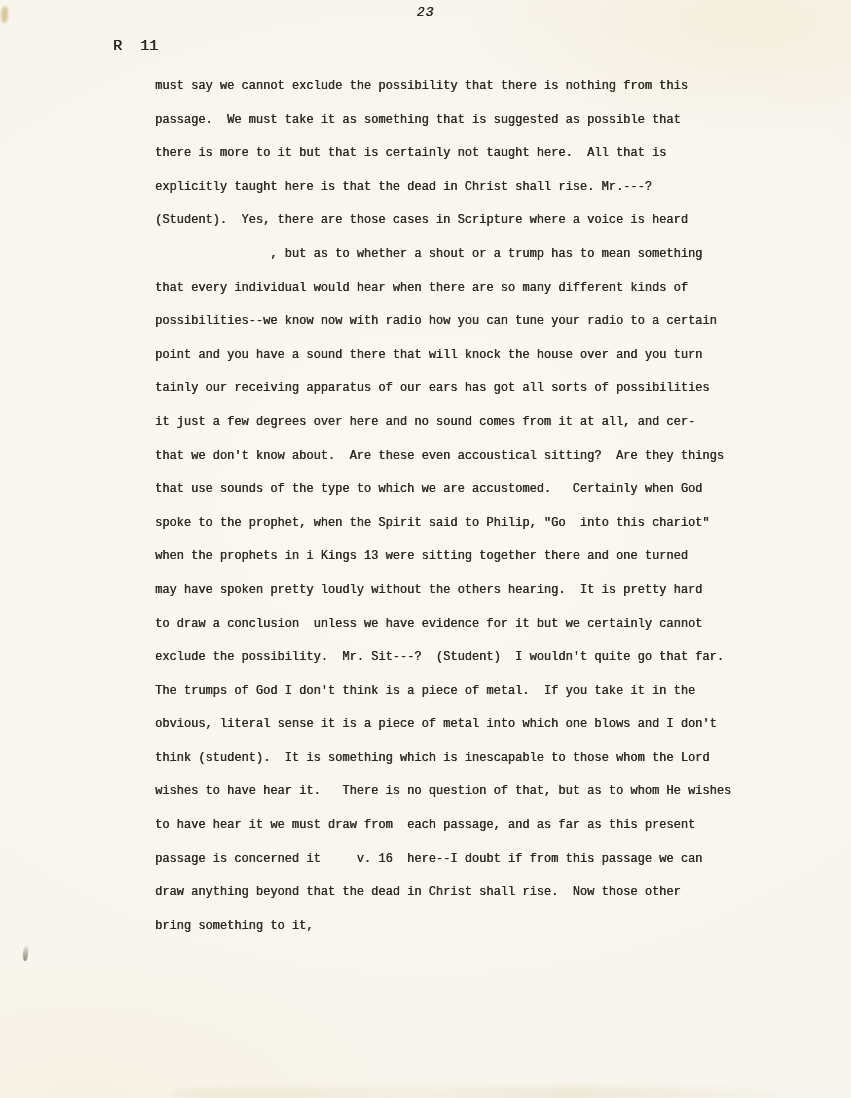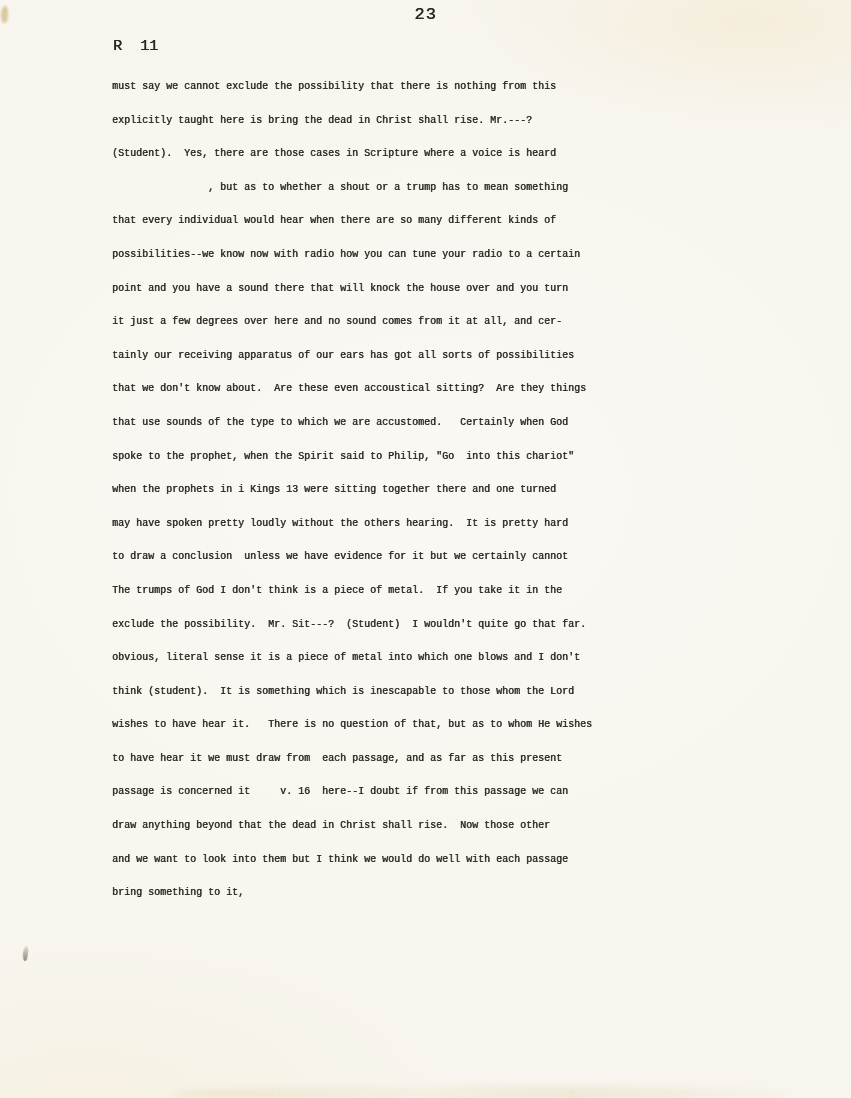--- a/index.html
+++ b/index.html
@@ -62,81 +62,84 @@
     filter: blur(0.4px);
     pointer-events: none;
   }
 
   .page-number {
     position: absolute;
     top: 5px;
     left: 0;
     width: 851px;
     text-align: center;
-    font-size: 17px;
+    font-size: 13px;
     letter-spacing: 1px;
     white-space: pre;
     text-shadow: 0.4px 0 0 currentColor;
+    font-style: italic;
   }
 
   .header-label {
     position: absolute;
     top: 38px;
     left: 113px;
     font-size: 15px;
     white-space: pre;
     text-shadow: 0.5px 0 0 currentColor;
   }
 
   .typed-body {
     position: absolute;
     top: 70px;
     left: 112px;
     width: 700px;
   }
 
   .typed-body .line {
     white-space: pre;
-    font-size: 10px;
+    font-size: 12px;
     line-height: 33.6px;
     height: 33.6px;
     text-shadow: 0.45px 0 0 rgba(43,40,34,0.85);
+    margin-left: 43px;
   }
 </style>
 </head>
 <body style="--paper: #f8f5ee; --ink: #2b2822;">
 
 <div class="paper-texture"></div>
 <div class="bottom-shadow"></div>
 <div class="corner-smudge"></div>
 <div class="pen-mark"></div>
 
 <div class="page-number">23</div>
 
 <div class="header-label">R  11</div>
 
 <div class="typed-body">
     <div class="line">must say we cannot exclude the possibility that there is nothing from this</div>
-    <div class="line">explicitly taught here is bring the dead in Christ shall rise. Mr.---?</div>
+    <div class="line">passage.  We must take it as something that is suggested as possible that</div>
+    <div class="line">there is more to it but that is certainly not taught here.  All that is</div>
+    <div class="line">explicitly taught here is that the dead in Christ shall rise. Mr.---?</div>
     <div class="line">(Student).  Yes, there are those cases in Scripture where a voice is heard</div>
     <div class="line">                , but as to whether a shout or a trump has to mean something</div>
     <div class="line">that every individual would hear when there are so many different kinds of</div>
     <div class="line">possibilities--we know now with radio how you can tune your radio to a certain</div>
     <div class="line">point and you have a sound there that will knock the house over and you turn</div>
+    <div class="line">tainly our receiving apparatus of our ears has got all sorts of possibilities</div>
     <div class="line">it just a few degrees over here and no sound comes from it at all, and cer-</div>
-    <div class="line">tainly our receiving apparatus of our ears has got all sorts of possibilities</div>
     <div class="line">that we don't know about.  Are these even accoustical sitting?  Are they things</div>
     <div class="line">that use sounds of the type to which we are accustomed.   Certainly when God</div>
     <div class="line">spoke to the prophet, when the Spirit said to Philip, "Go  into this chariot"</div>
     <div class="line">when the prophets in i Kings 13 were sitting together there and one turned</div>
     <div class="line">may have spoken pretty loudly without the others hearing.  It is pretty hard</div>
     <div class="line">to draw a conclusion  unless we have evidence for it but we certainly cannot</div>
+    <div class="line">exclude the possibility.  Mr. Sit---?  (Student)  I wouldn't quite go that far.</div>
     <div class="line">The trumps of God I don't think is a piece of metal.  If you take it in the</div>
-    <div class="line">exclude the possibility.  Mr. Sit---?  (Student)  I wouldn't quite go that far.</div>
     <div class="line">obvious, literal sense it is a piece of metal into which one blows and I don't</div>
     <div class="line">think (student).  It is something which is inescapable to those whom the Lord</div>
     <div class="line">wishes to have hear it.   There is no question of that, but as to whom He wishes</div>
     <div class="line">to have hear it we must draw from  each passage, and as far as this present</div>
     <div class="line">passage is concerned it     v. 16  here--I doubt if from this passage we can</div>
     <div class="line">draw anything beyond that the dead in Christ shall rise.  Now those other</div>
-    <div class="line">and we want to look into them but I think we would do well with each passage</div>
     <div class="line">bring something to it,</div>
   </div>
 
 </body></html>

